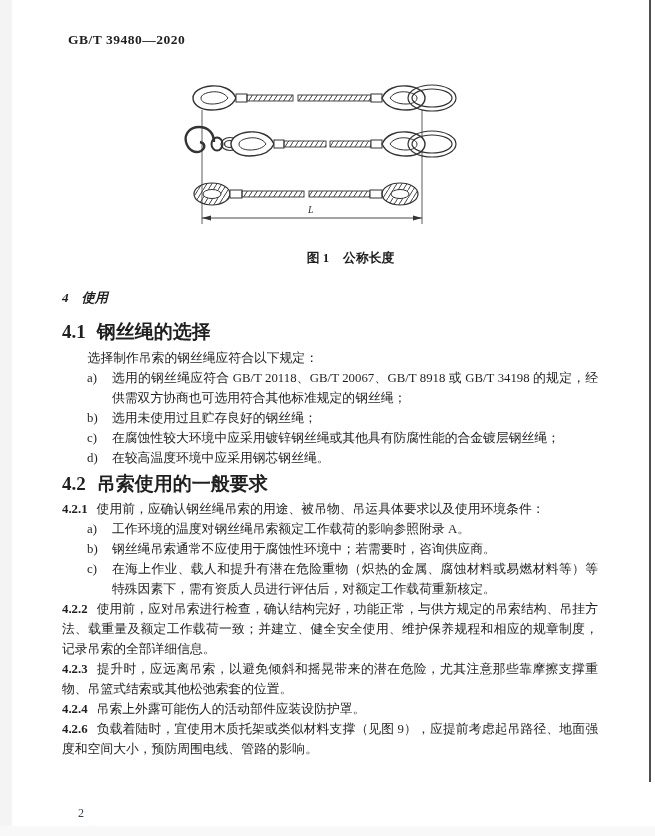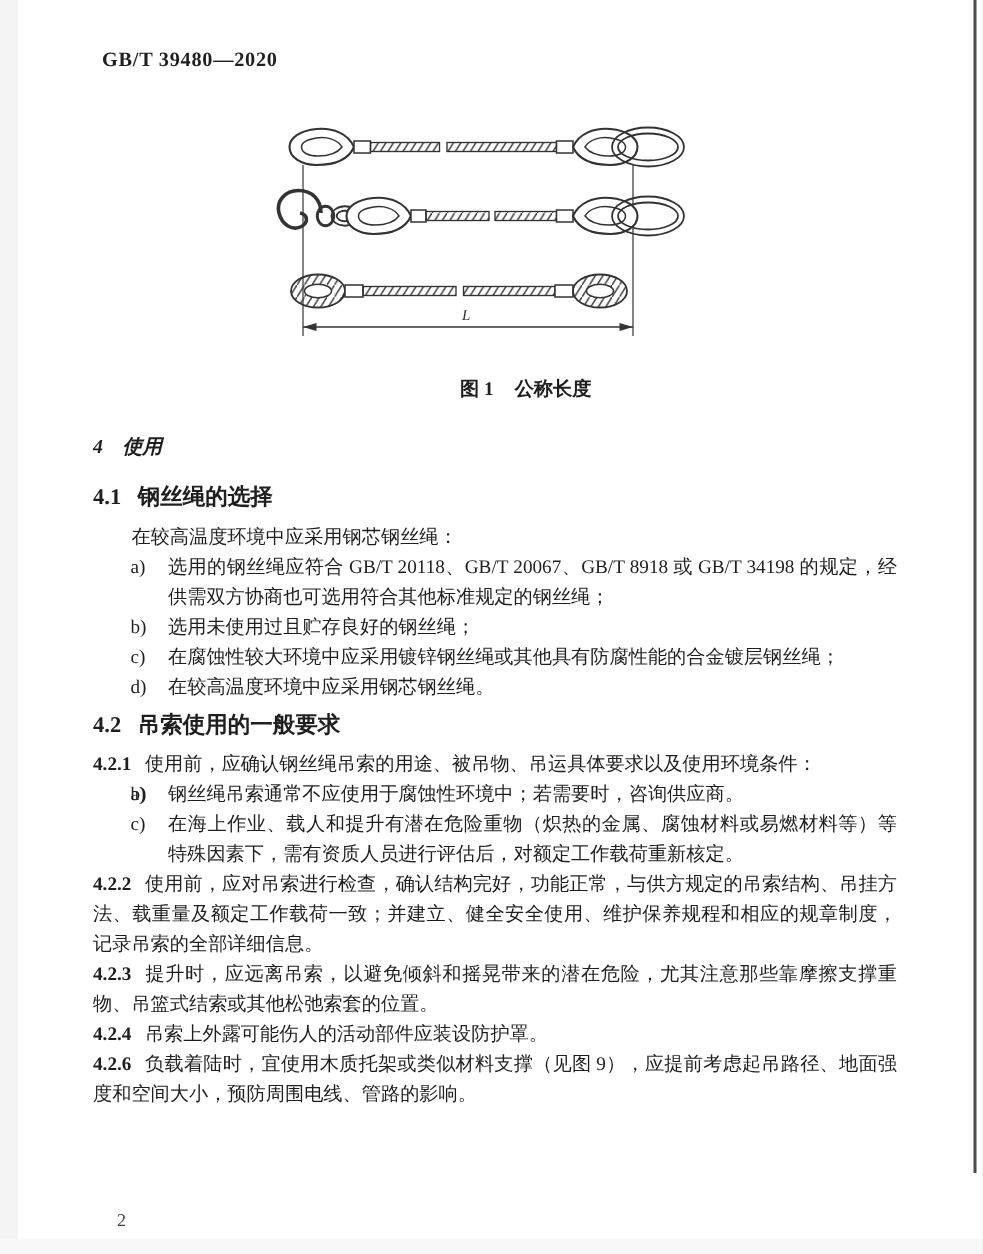--- a/index.html
+++ b/index.html
@@ -36,21 +36,21 @@
     margin-top:16px;
     font-weight:bold;font-size:12.8px;padding-left:46px;
   }
   .fig-caption .cap-title{margin-left:14px;}
   .doc-body{
     position:absolute;left:62px;top:288px;width:536px;
     font-size:12.8px;line-height:20px;
   }
   .h1{font-size:13.2px;font-weight:bold;margin:0 0 14px 0;line-height:20px;font-style:italic;}
   .h1 .h-num{margin-right:13px;}
-  .h2{font-size:15px;font-weight:bold;margin:0 0 6px 0;line-height:20px;}
+  .h2{font-size:19px;font-weight:bold;margin:0 0 6px 0;line-height:20px;}
   .h2 .h-num{margin-right:11px;}
   .h2.spaced{margin-top:6px;margin-bottom:5px;}
   .para{margin:0;text-align:justify;}
   .para.indent{text-indent:2em;}
   .clause-num{font-weight:bold;margin-right:9px;}
   .li{position:relative;padding-left:50px;text-align:justify;}
   .li .li-marker{position:absolute;left:25px;top:0;}
   .page-number{
     position:absolute;left:78px;top:806px;
     font-size:12px;color:#3a3f4a;
@@ -136,21 +136,21 @@
   <div class="doc-body">
 
     <div class="h1">
       <span class="h-num">4</span><span>使用</span>
     </div>
 
     <div class="h2">
       <span class="h-num">4.1</span><span>钢丝绳的选择</span>
     </div>
 
-    <p class="para indent">在较高温度环境中应采用钢芯钢丝绳：</p>
+    <p class="para indent">选择制作吊索的钢丝绳应符合以下规定：</p>
 
     <div class="li">
       <span class="li-marker">a)</span><span>选用的钢丝绳应符合 GB/T 20118、GB/T 20067、GB/T 8918 或 GB/T 34198 的规定，经供需双方协商也可选用符合其他标准规定的钢丝绳；</span>
     </div>
     <div class="li">
       <span class="li-marker">b)</span><span>选用未使用过且贮存良好的钢丝绳；</span>
     </div>
     <div class="li">
       <span class="li-marker">c)</span><span>在腐蚀性较大环境中应采用镀锌钢丝绳或其他具有防腐性能的合金镀层钢丝绳；</span>
     </div>
@@ -160,21 +160,21 @@
 
     <div class="h2 spaced">
       <span class="h-num">4.2</span><span>吊索使用的一般要求</span>
     </div>
 
     <p class="para">
       <span class="clause-num">4.2.1</span><span>使用前，应确认钢丝绳吊索的用途、被吊物、吊运具体要求以及使用环境条件：</span>
     </p>
 
     <div class="li">
-      <span class="li-marker">a)</span>
+      <span class="li-marker">a)</span><span>工作环境的温度对钢丝绳吊索额定工作载荷的影响参照附录 A。</span>
     </div>
     <div class="li">
       <span class="li-marker">b)</span><span>钢丝绳吊索通常不应使用于腐蚀性环境中；若需要时，咨询供应商。</span>
     </div>
     <div class="li">
       <span class="li-marker">c)</span><span>在海上作业、载人和提升有潜在危险重物（炽热的金属、腐蚀材料或易燃材料等）等特殊因素下，需有资质人员进行评估后，对额定工作载荷重新核定。</span>
     </div>
 
     <p class="para">
       <span class="clause-num">4.2.2</span><span>使用前，应对吊索进行检查，确认结构完好，功能正常，与供方规定的吊索结构、吊挂方法、载重量及额定工作载荷一致；并建立、健全安全使用、维护保养规程和相应的规章制度，记录吊索的全部详细信息。</span>

